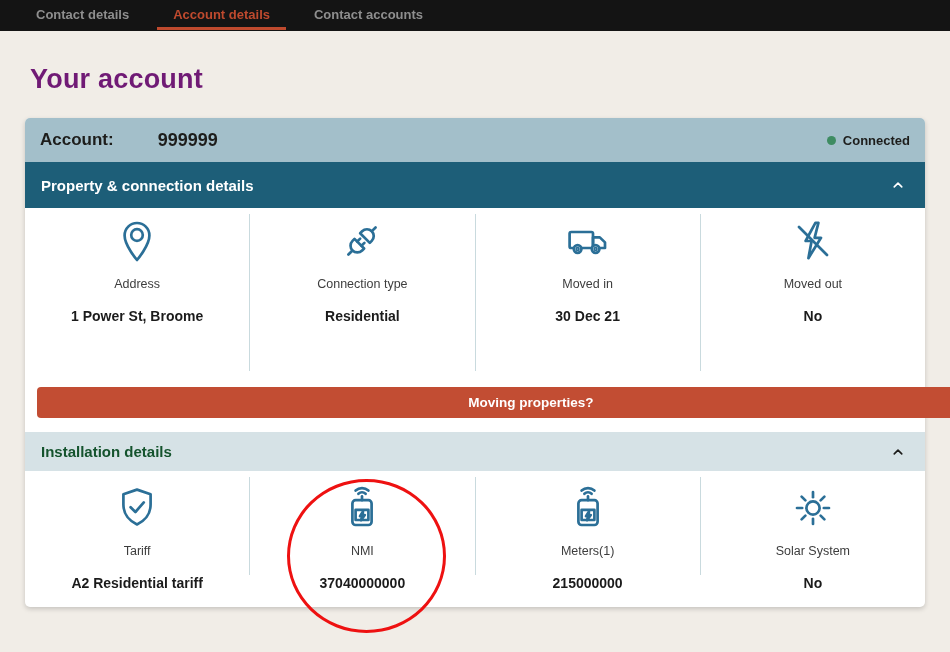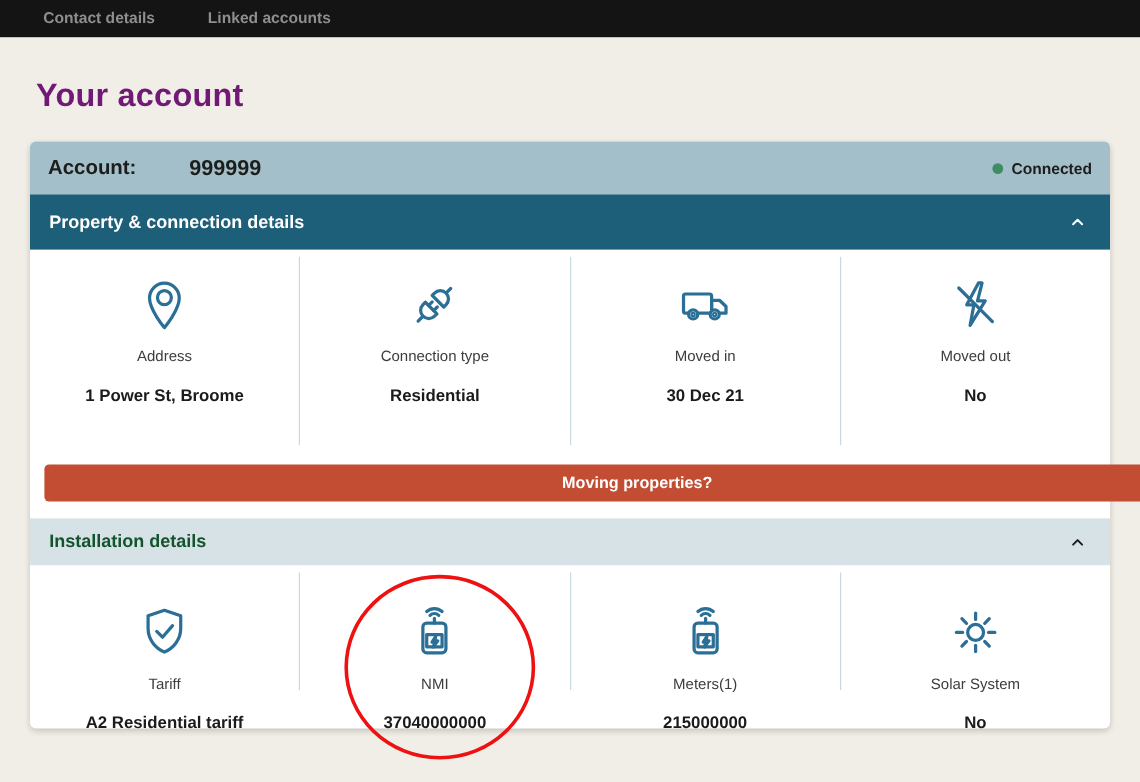--- a/index.html
+++ b/index.html
@@ -63,23 +63,23 @@
   .section-header.light { background:var(--section-header-light,#d6e2e6); color:#14532d; height:39px; }
   .section-title { font-size:15px; font-weight:bold; }
   .chevron { margin-left:auto; width:22px; height:22px; display:flex; align-items:center; justify-content:center; }
 
   .items-row { display:flex; align-items:stretch; }
   .item {
     flex:1 1 0; display:flex; flex-direction:column; align-items:center;
     text-align:center;
   }
   .row-top { height:179px; }
-  .row-top .item { padding-top:22px; }
+  .row-top .item { padding-top:9px; }
   .row-bottom { height:120px; }
-  .row-bottom .item { padding-top:32px;text-align:right; }
+  .row-bottom .item { padding-top:13px;text-align:right; }
   .vdiv {
     width:1px; background:var(--divider,#c9dade);
     align-self:stretch; margin:6px 0 16px 0; flex:0 0 1px;
   }
   .item-icon { width:48px; height:48px; }
   .item-icon svg { width:48px; height:48px; }
   .item-label { font-size:12.5px; color:#3d3d3d; margin-top:12px; }
   .item-value { font-size:14px; font-weight:bold; margin-top:17px; color:#1b1b1b; }
 
   .move-btn {
@@ -100,21 +100,22 @@
   }
 
   svg.icon-stroke { fill:none; stroke:var(--icon-blue,#2b6f97); stroke-width:1.35; stroke-linecap:round; stroke-linejoin:round; }
   svg.chev { fill:none; stroke-width:2.2; stroke-linecap:round; stroke-linejoin:round; }
 </style>
 </head>
 <body>
 
 <div class="topbar">
   <div class="tab">Contact details</div>
-  <div class="tab">Linked accounts</div>
+  <div class="tab active">Account details</div>
+  <div class="tab">Contact accounts</div>
 </div>
 
 <h1 class="page-title">Your account</h1>
 
 <div class="card">
 
   <div class="account-bar">
     <span class="account-label">Account:</span>
     <span class="account-number">999999</span>
     <span class="status">

